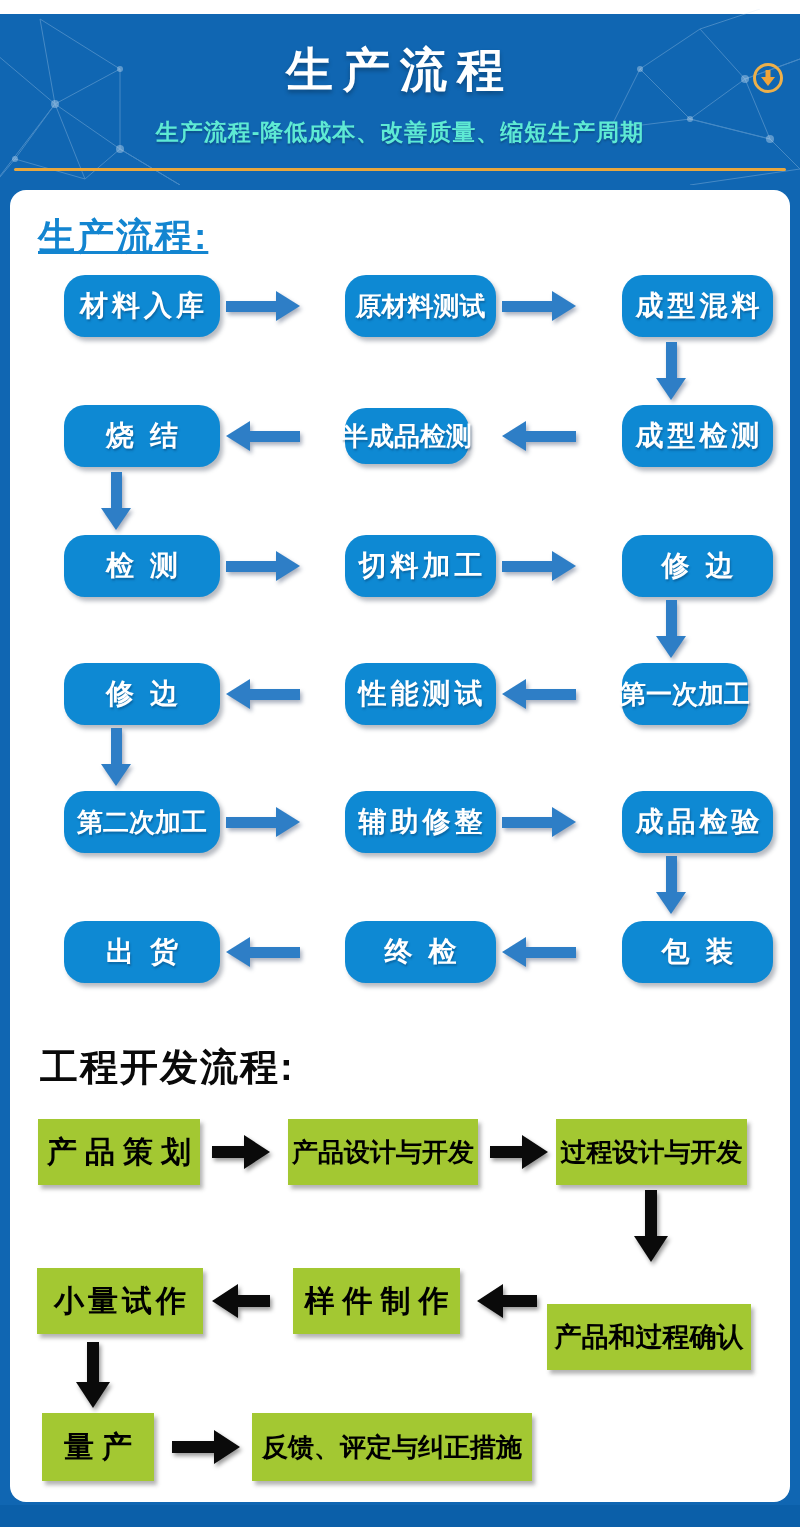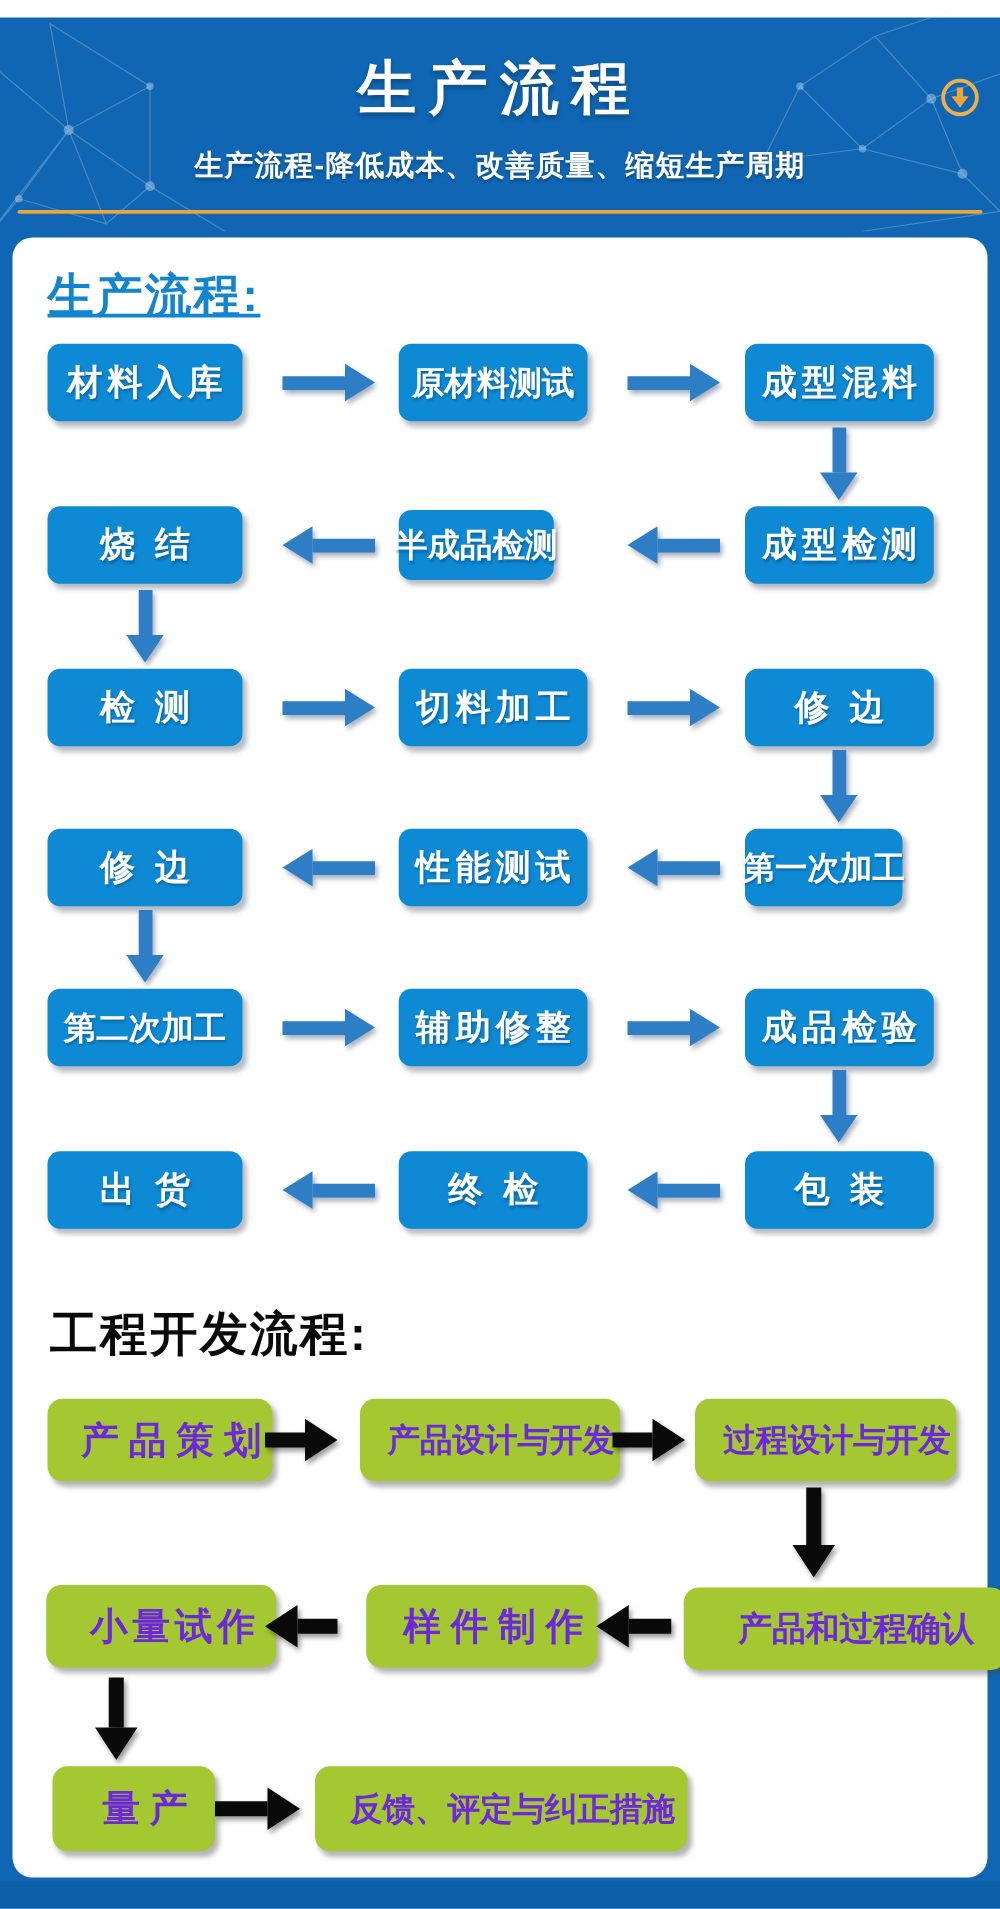--- a/index.html
+++ b/index.html
@@ -12,33 +12,33 @@
     --heading_blue:#1385d0;
   }
   html,body{margin:0;padding:0;}
   body{font-family:"Liberation Sans","DejaVu Sans",sans-serif;}
   .page{position:relative;width:800px;height:1527px;background:var(--background_blue);overflow:hidden;}
   .top-strip{position:absolute;left:0;top:0;width:800px;height:14px;background:#ffffff;}
   .header{position:absolute;left:0;top:9px;width:800px;height:176px;padding-left:12px;}
   .plexus{position:absolute;left:0;top:0;width:800px;height:176px;pointer-events:none;}
   .page-title{position:absolute;left:0;top:30px;width:800px;text-align:center;color:#ffffff;
     font-size:47px;font-weight:bold;letter-spacing:10px;text-shadow:0 3px 4px rgba(0,0,0,.28);}
-  .page-subtitle{position:absolute;left:0;top:108px;width:800px;text-align:center;color:#ffffff;
+  .page-subtitle{position:absolute;left:0;top:108px;width:800px;text-align:center;color:#5eead4;
     font-size:23px;font-weight:bold;letter-spacing:1px;text-shadow:0 2px 2px rgba(0,0,0,.22);}
   .gold-line{position:absolute;left:14px;top:159px;width:772px;height:3px;background:var(--accent_gold);border-radius:2px;}
   .scroll-btn{position:absolute;left:752px;top:53px;width:32px;height:32px;cursor:pointer;}
   .card{position:absolute;left:10px;top:190px;width:780px;height:1312px;background:#ffffff;border-radius:16px;}
   .sec1-heading{position:absolute;left:28px;top:22px;font-size:37px;font-weight:bold;color:var(--heading_blue);letter-spacing:2px;text-decoration:underline;}
   .sec2-heading{position:absolute;left:30px;top:852px;font-size:38px;font-weight:bold;color:#0a0a0a;letter-spacing:2px;}
-  .bnode{position:absolute;height:62px;background:var(--box_blue);border-radius:10px;
+  .bnode{position:absolute;height:62px;background:var(--box_blue);border-radius:21px;
     display:flex;align-items:center;justify-content:center;color:#ffffff;font-size:28px;font-weight:bold;
-    box-shadow:3px 4px 4px rgba(50,60,80,.35);text-shadow:1px 2px 2px rgba(0,40,80,.35);white-space:nowrap;}
-  .gnode{position:absolute;height:66px;background:var(--box_green);border-radius:12px;
-    display:flex;align-items:center;justify-content:center;color:#6d28d9;font-size:30px;font-weight:bold;
-    box-shadow:3px 4px 4px rgba(70,70,70,.4);white-space:nowrap;padding-left:18px;}
+    box-shadow:3px 4px 4px rgba(50,60,80,.35);text-shadow:1px 2px 2px rgba(0,40,80,.35);white-space:nowrap;margin-left:26px;}
+  .gnode{position:absolute;height:66px;background:var(--box_green);border-radius:0;
+    display:flex;align-items:center;justify-content:center;color:#000000;font-size:30px;font-weight:bold;
+    box-shadow:3px 4px 4px rgba(70,70,70,.4);white-space:nowrap;}
   .f26{font-size:26px;}
   .f27{font-size:27px;}
   .ls4{letter-spacing:4px;text-indent:4px;}
   .ls8{letter-spacing:8px;text-indent:8px;}
   .ls16{letter-spacing:16px;text-indent:16px;}
   
   .harrow{position:absolute;display:flex;align-items:center;filter:drop-shadow(2px 3px 2px rgba(10,30,70,.35));}
   .harrow .stem{flex:1;height:11px;background:var(--arrow_blue);}
   .harrow .head-r{width:0;height:0;border-top:15px solid transparent;border-bottom:15px solid transparent;border-left:24px solid var(--arrow_blue);}
   .harrow .head-l{width:0;height:0;border-top:15px solid transparent;border-bottom:15px solid transparent;border-right:24px solid var(--arrow_blue);}
@@ -201,21 +201,21 @@
         <i class="stem"></i>
         <i class="head-r"></i>
       </div>
     <div class="varrow black" style="left:624px;top:1000px;width:34px;height:72px">
         <i class="stem"></i>
         <i class="head-l2"></i>
       </div>
 
     <div class="gnode ls4" style="left:27px;top:1078px;width:166px">小量试作</div>
     <div class="gnode ls8" style="left:283px;top:1078px;width:167px">样件制作</div>
-    <div class="gnode f27" style="left:537px;top:1080px;width:240px">产品和过程确认</div>
+    <div class="gnode f27" style="left:537px;top:1114px;width:204px">产品和过程确认</div>
     <div class="harrow black" style="left:202px;top:1094px;width:58px;height:34px">
         <i class="head-ll"></i>
         <i class="stem"></i>
       </div>
     <div class="harrow black" style="left:467px;top:1094px;width:60px;height:34px">
         <i class="head-ll"></i>
         <i class="stem"></i>
       </div>
     <div class="varrow black" style="left:66px;top:1152px;width:34px;height:66px">
         <i class="stem"></i>

